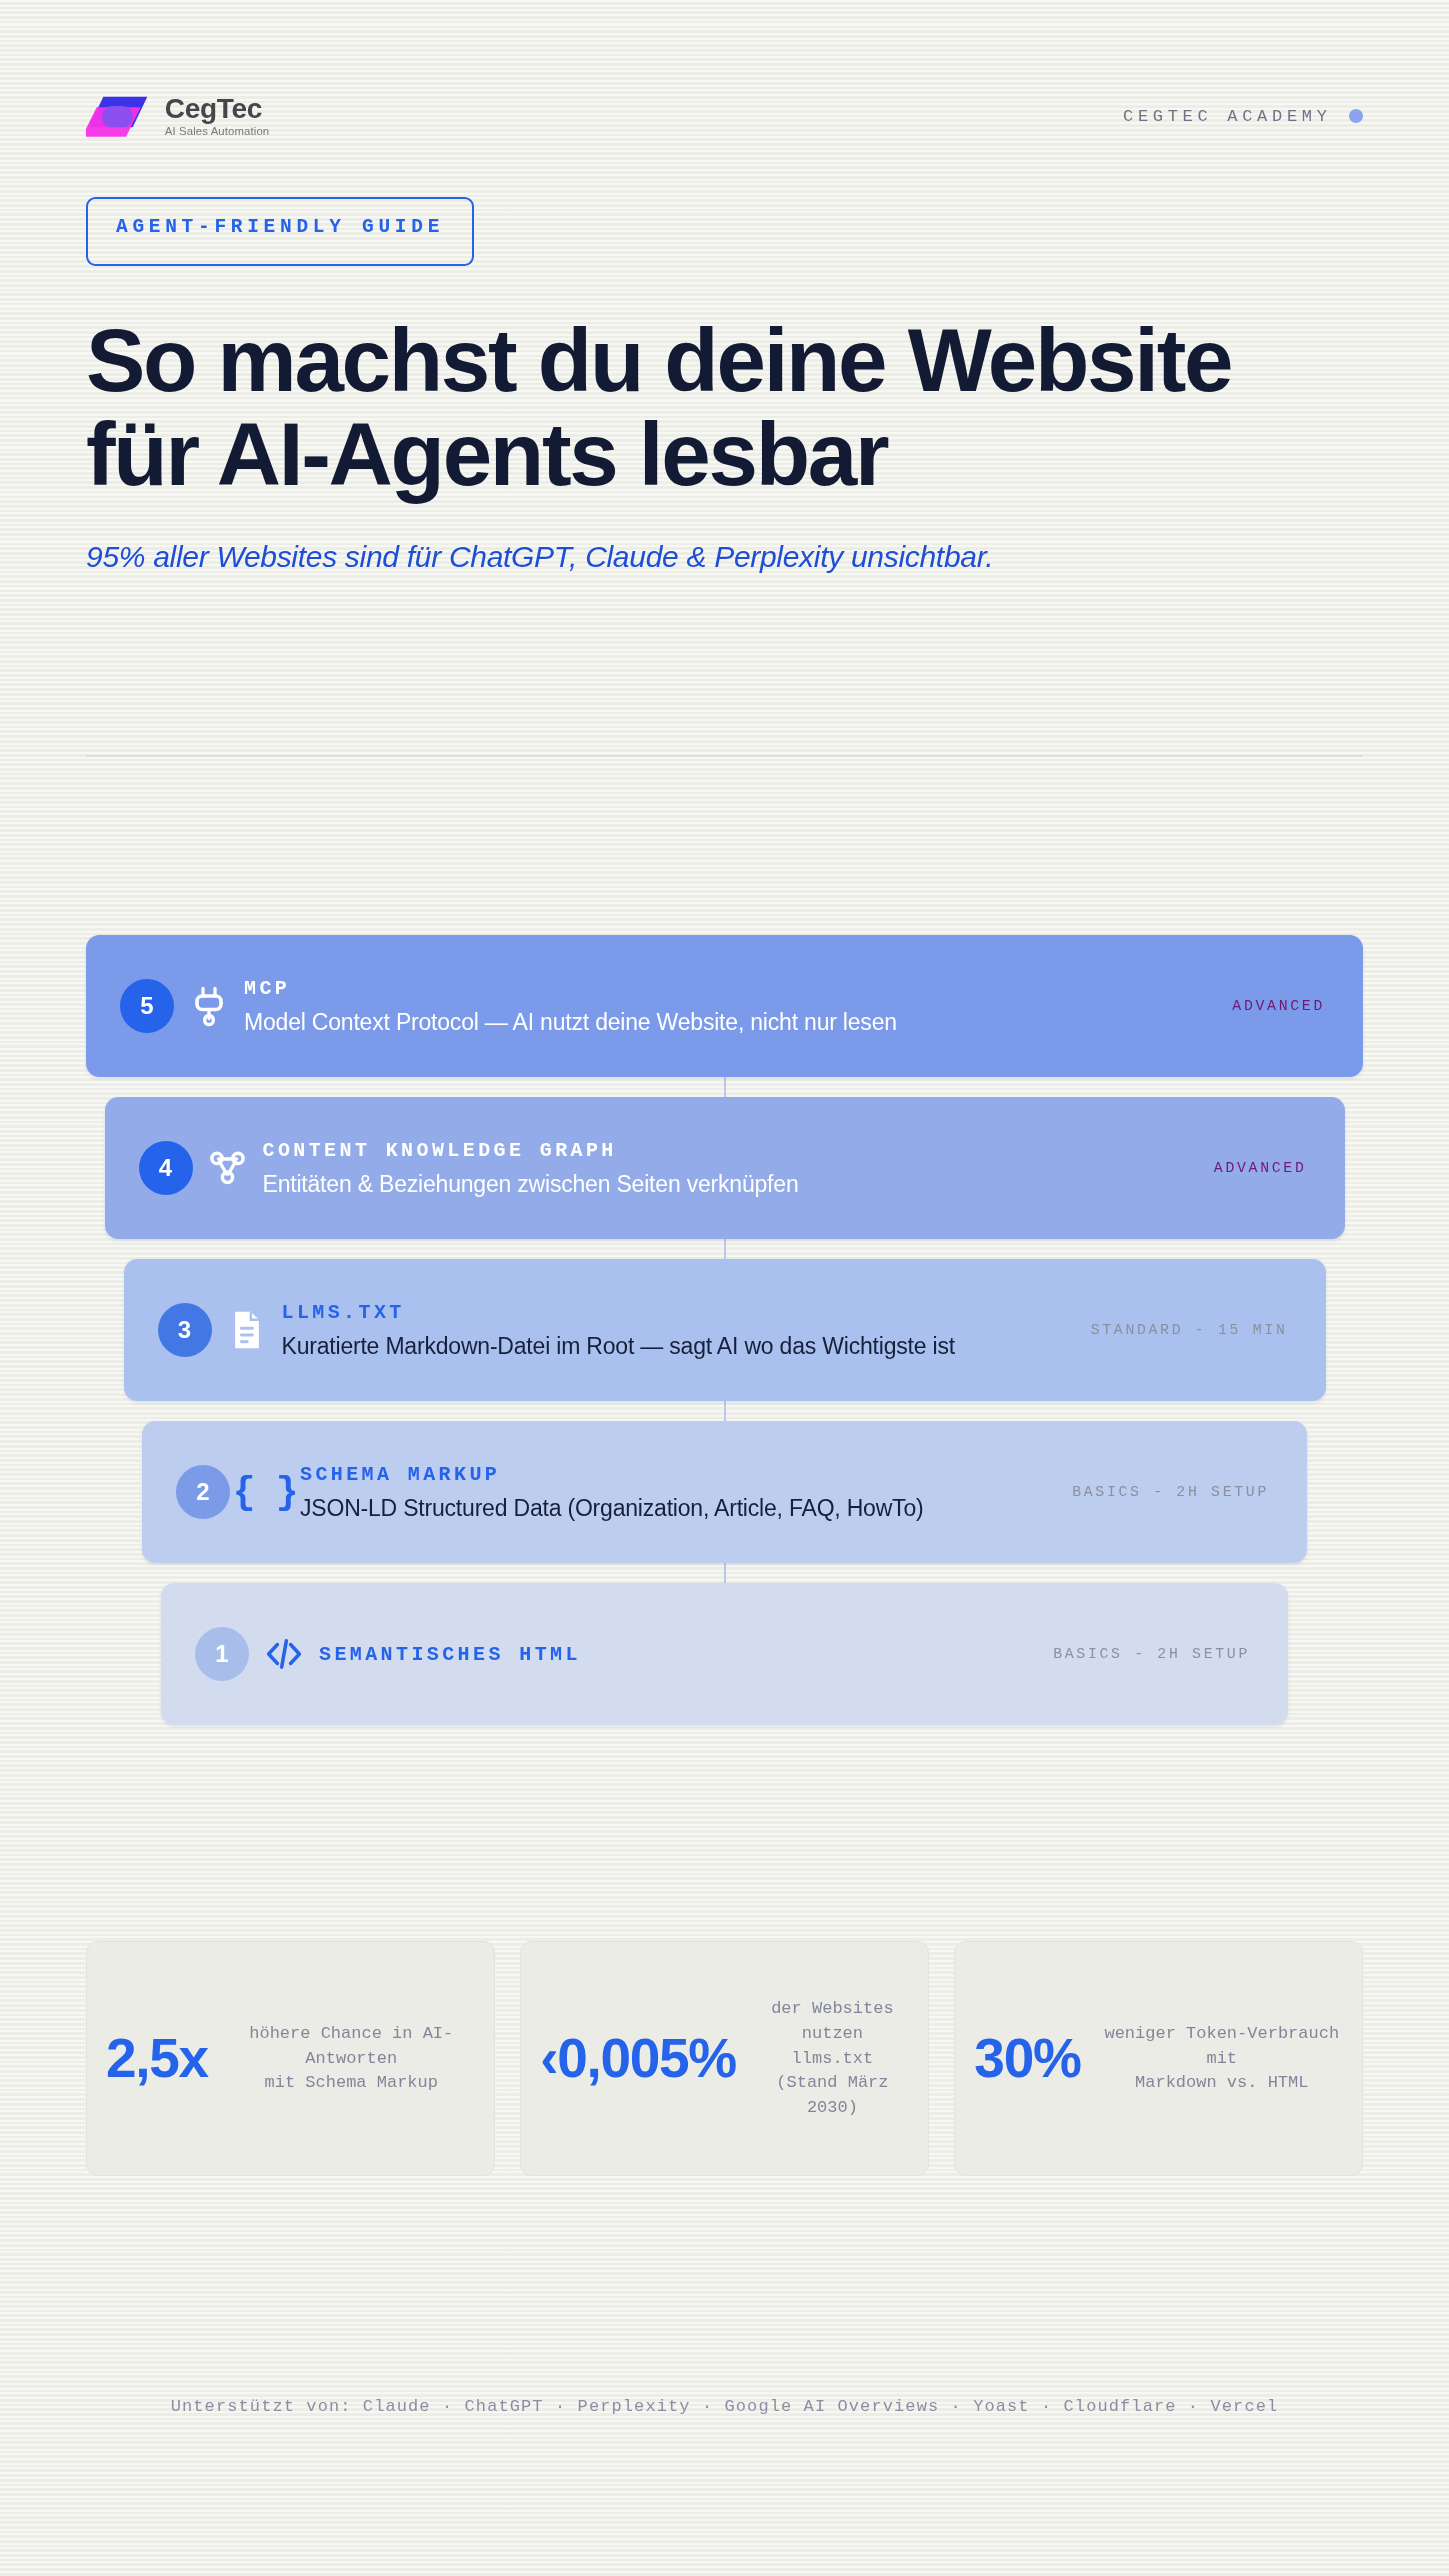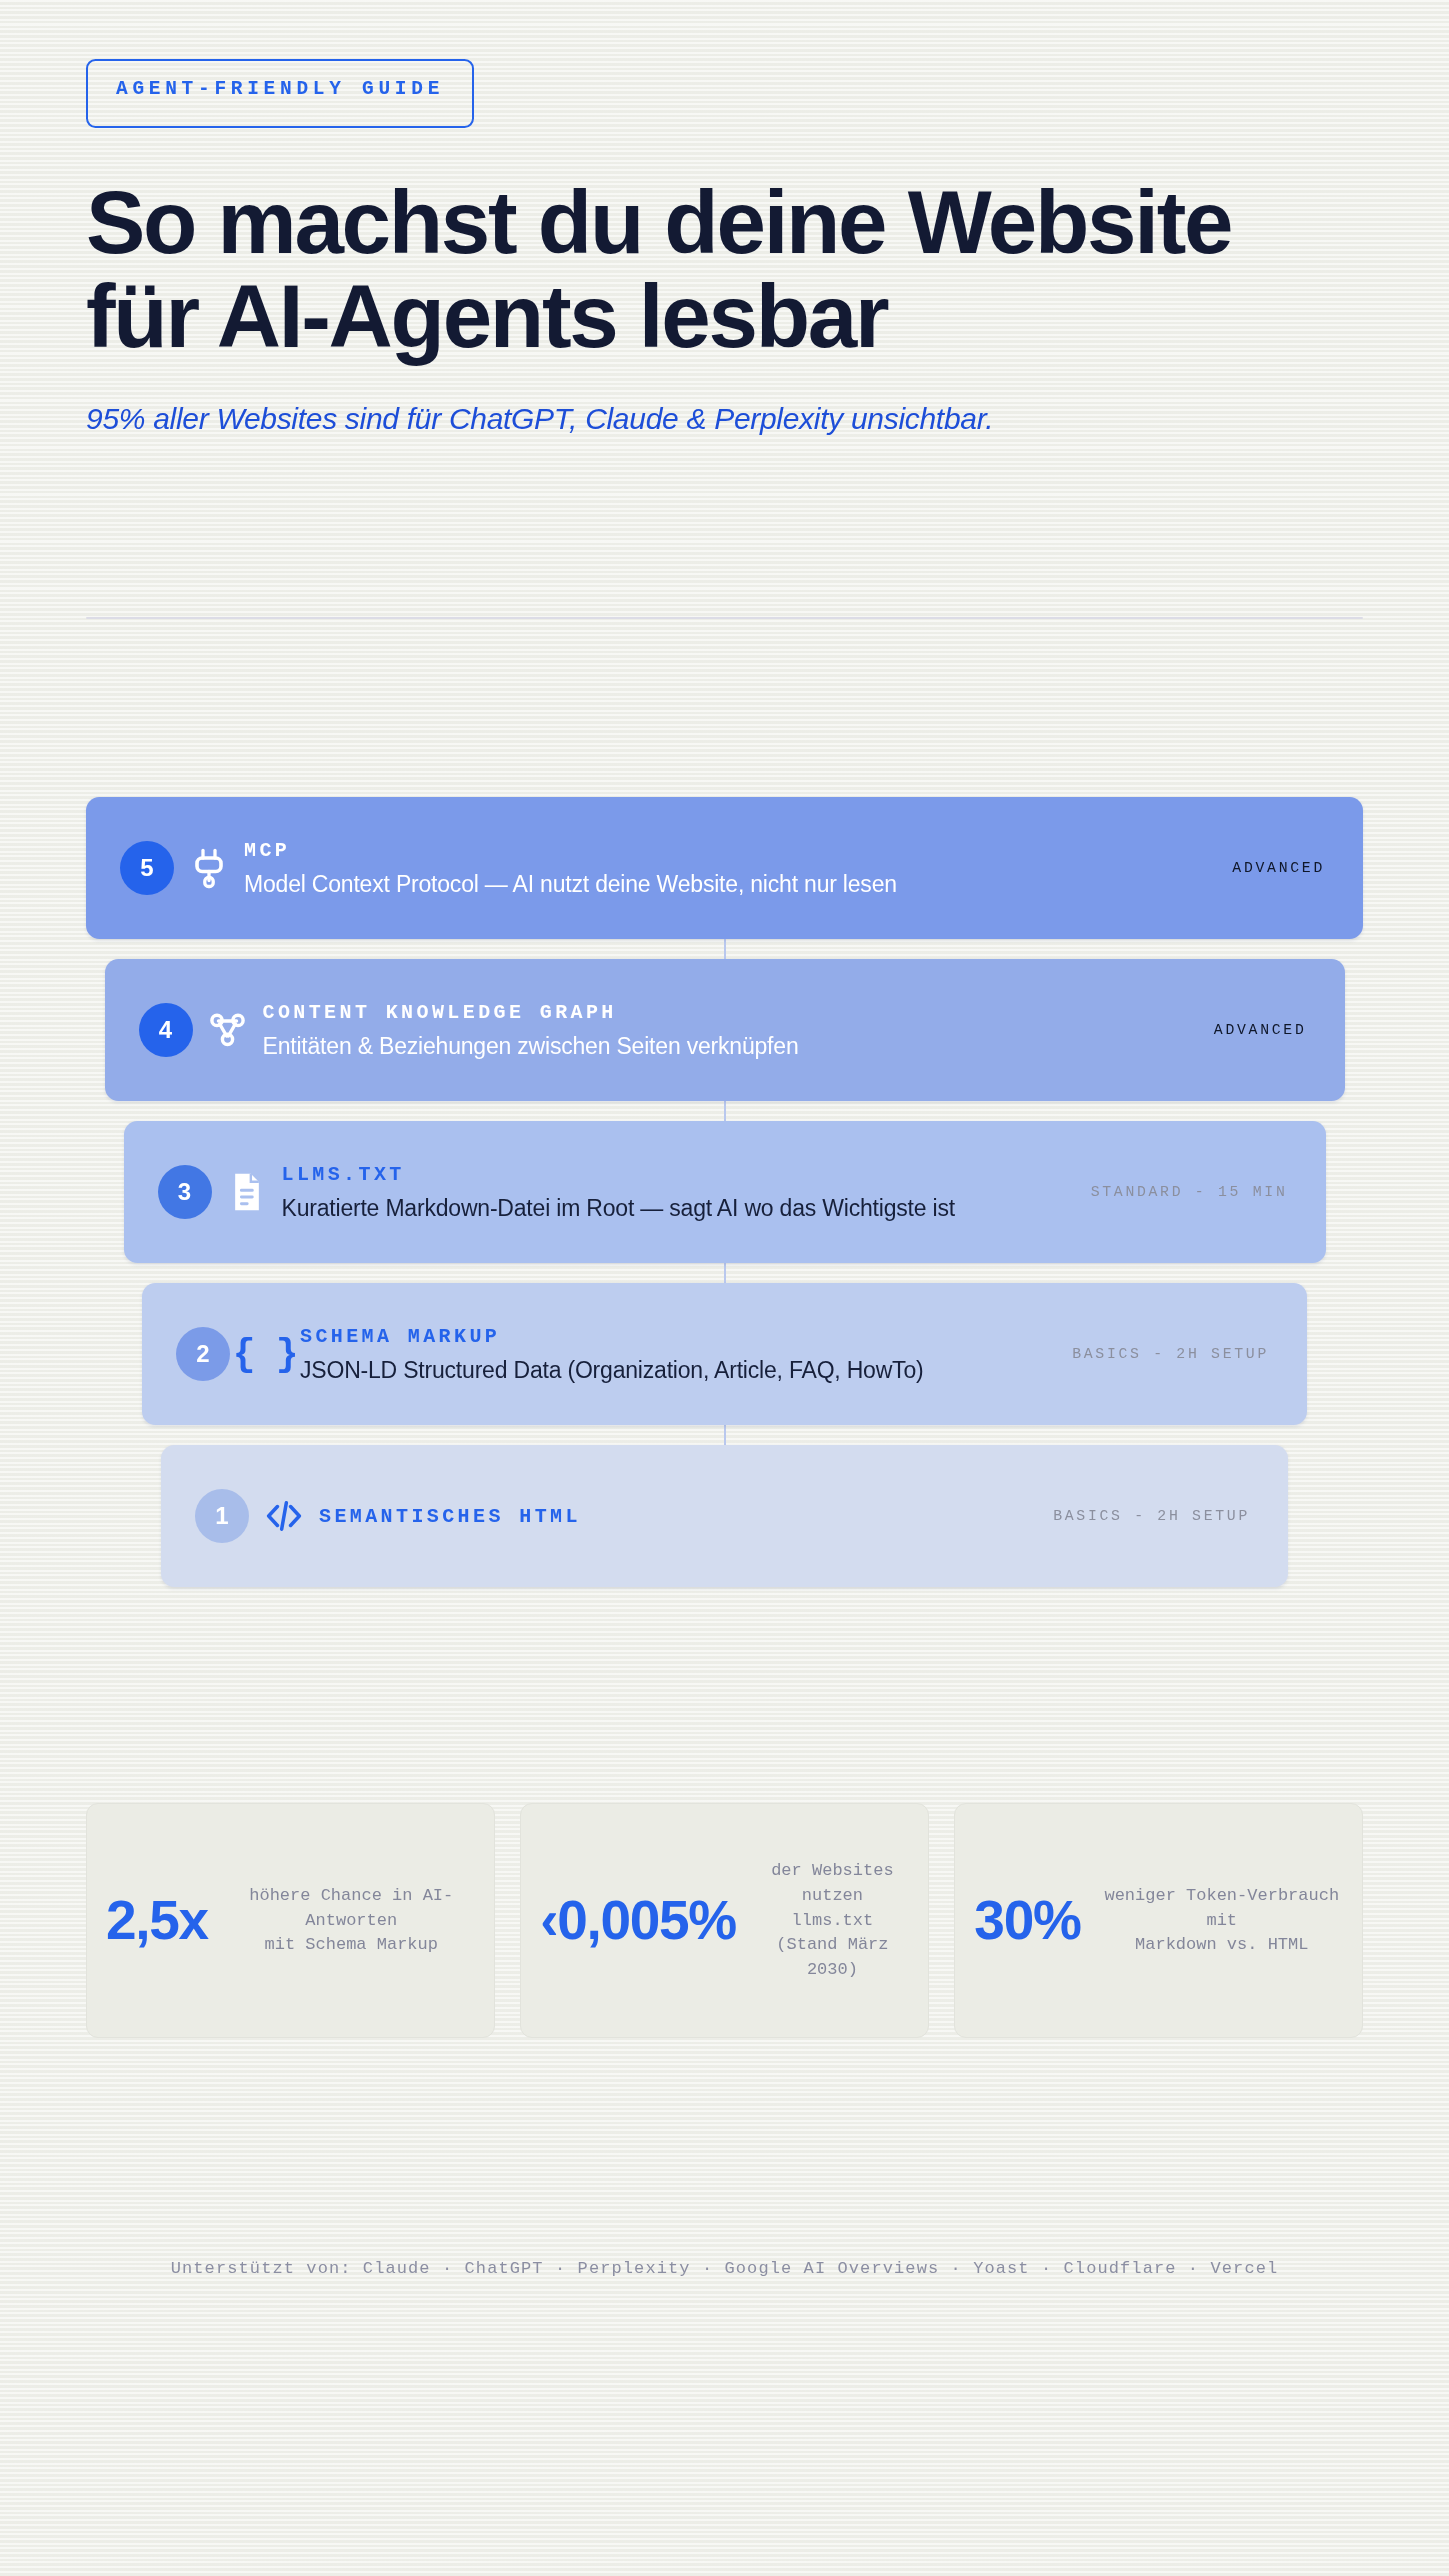--- a/index.html
+++ b/index.html
@@ -116,21 +116,21 @@
   .lvl3 .level-num{ background:#4277e4; }
   .lvl2 .level-num{ background:#7b9be8; }
   .lvl1 .level-num{ background:#a8bdea; }
 
   .lvl5 .level-title, .lvl4 .level-title{ color:#ffffff; }
   .lvl3 .level-title, .lvl2 .level-title, .lvl1 .level-title{ color:#2563eb; }
 
   .lvl5 .level-desc, .lvl4 .level-desc{ color:#ffffff; }
   .lvl3 .level-desc, .lvl2 .level-desc, .lvl1 .level-desc{ color:#17203b; }
 
-  .lvl5 .level-tag, .lvl4 .level-tag{ color:#0f172a; }
+  .lvl5 .level-tag, .lvl4 .level-tag{ color:#701a75; }
   .lvl3 .level-tag, .lvl2 .level-tag, .lvl1 .level-tag{ color:#8b8f9e; }
 
   
   .stats{ display:flex; gap:25.5px; margin-top:216px; }
   .stat{
     flex:1 1 0; height:235px; border-radius:12px;
     background:#ebece5; border:1.3px solid #e2e3dc;
     display:flex; flex-direction:row; align-items:center; justify-content:center;
     gap:20px; padding:0 19px;
   }
@@ -148,20 +148,41 @@
   }
 </style>
 </head>
 <body>
 
 <div class="paper-texture"></div>
 
 <div class="page">
 
   
+  <div class="top-bar">
+
+    <div class="brand">
+      <div class="brand-mark">
+        <svg width="64" height="44" viewBox="0 0 96 66">
+          <path d="M26 4 H92 L70 50 H4 Z" fill="#3b33e8"></path>
+          <path d="M16 20 H82 L60 64 H-6 Z" fill="#f531e8" opacity="0.95"></path>
+          <rect x="24" y="18" width="46" height="32" rx="15" fill="#8b4ff0"></rect>
+        </svg>
+      </div>
+      <div class="brand-text">
+        <div class="brand-name">CegTec</div>
+        <div class="brand-tag">AI Sales Automation</div>
+      </div>
+    </div>
+
+    <div class="academy">
+      <span class="academy-label">CEGTEC ACADEMY</span>
+      <span class="academy-dot"></span>
+    </div>
+  </div>
 
   
   <div class="badge">AGENT-FRIENDLY GUIDE</div>
 
   <h1 class="headline">
     <span>So machst du deine Website</span><br>
     <span>für AI-Agents lesbar</span>
   </h1>
 
   <div class="subhead">95% aller Websites sind für ChatGPT, Claude &amp; Perplexity unsichtbar.</div>

